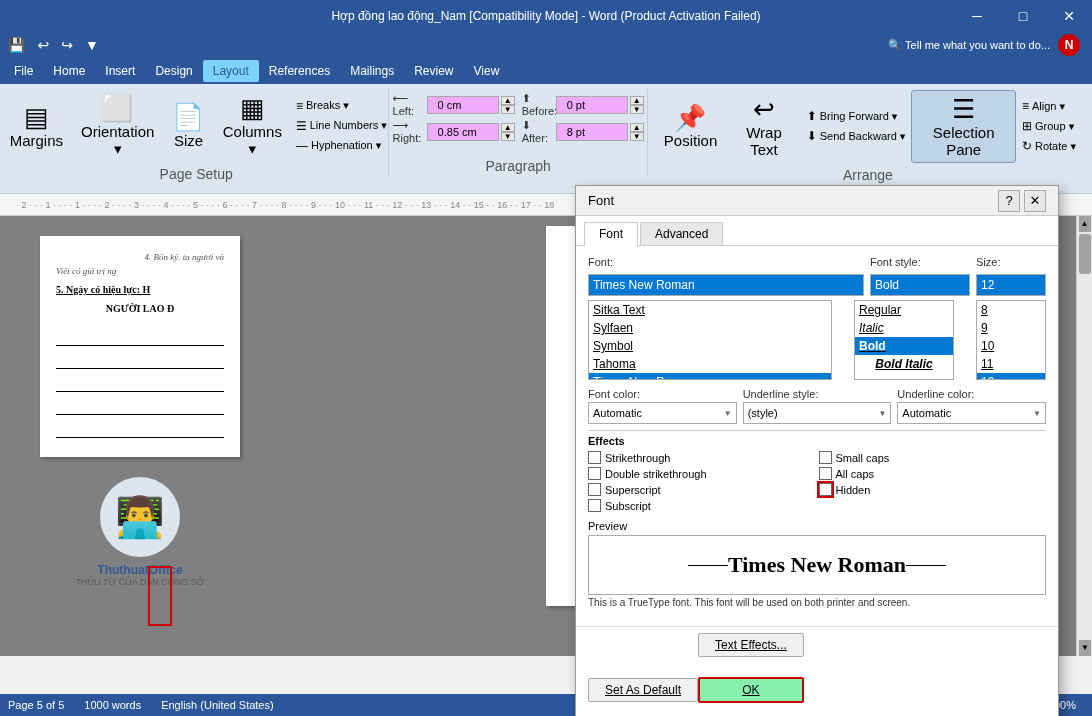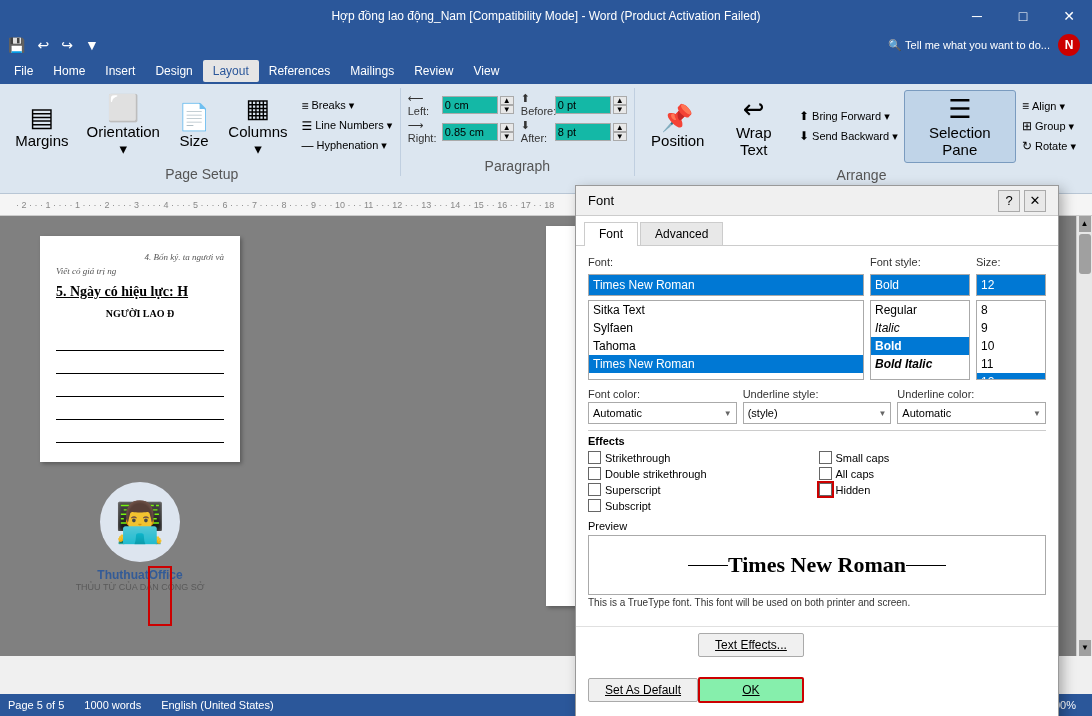--- a/index.html
+++ b/index.html
@@ -41,21 +41,21 @@
       align-items: center;
       padding: 0 4px;
     }
     .menu-item {
       color: white;
       padding: 4px 10px;
       font-size: 12px;
       cursor: pointer;
       border-radius: 2px;
     }
-    .menu-item.active { background: #e5e5e5; color: #2b579a; }
+    .menu-item.active { background: #7dd3fc; color: #2b579a; }
 
     
     #ribbon {
       background: #dce6f0;
       border-bottom: 1px solid #b8c6d5;
       padding: 4px 0 0 0;
       height: 110px;
     }
     .ribbon-groups {
       display: flex;
@@ -88,26 +88,26 @@
       padding: 2px;
     }
     .indent-row {
       display: flex;
       align-items: center;
       gap: 2px;
       font-size: 11px;
     }
     .indent-row label { width: 32px; color: #333; font-size: 11px; }
     .indent-input {
-      width: 56px;
+      width: 72px;
       height: 18px;
       border: 1px solid #aaa;
       font-size: 11px;
-      padding: 0 2px;
-      background: #14b8a6;
+      padding: 0 10px;
+      background: #f0abfc;
     }
     .spinner-btn {
       width: 14px;
       height: 9px;
       border: 1px solid #aaa;
       background: #e8e8e8;
       cursor: pointer;
       font-size: 8px;
       display: flex;
       align-items: center;
@@ -609,21 +609,21 @@
   <span style="font-size:9px; color:#888; user-select:none;">· 2 · · · 1 · · · · 1 · · · · 2 · · · · 3 · · · · 4 · · · · 5 · · · · 6 · · · · 7 · · · · 8 · · · · 9 · · · 10 · · · 11 · · · 12 · · · 13 · · · 14 · · 15 · · 16 · · 17 · · 18</span>
 </div>
 
 <div id="main" style="position:relative; display:flex; height:440px;">
 
   <div id="left-panel" style="width:280px; background:#808080; position:relative; display:flex; flex-direction:column; padding-top:10px; align-items:center;">
 
     <div style="background:white; width:200px; min-height:200px; padding:16px; font-family:'Times New Roman',serif; font-size:10px; box-shadow:2px 2px 4px rgba(0,0,0,0.3); margin-top:10px;">
       <div style="text-align:right; font-size:9px; color:#555;"><em>4. Bổn ký. ta ngươi và</em></div>
       <div style="font-size:9px; color:#555; margin-top:4px;"><em>Viết có giá trị ng</em></div>
-      <div style="margin-top:8px; font-weight:bold; font-size:14px;"><span style="text-decoration:underline;">5. Ngày có hiệu lực: H</span></div>
+      <div style="margin-top:8px; font-weight:bold; font-size:10px;"><span style="text-decoration:underline;">5. Ngày có hiệu lực: H</span></div>
       <div style="margin-top:8px; font-weight:bold; font-size:10px; text-align:center;">NGƯỜI LAO Đ</div>
 
       <div style="margin-top:12px;">
         <div style="border-bottom:1px solid #000; height:20px; margin-bottom:3px;"></div>
         <div style="border-bottom:1px solid #000; height:20px; margin-bottom:3px;"></div>
         <div style="border-bottom:1px solid #000; height:20px; margin-bottom:3px;"></div>
         <div style="border-bottom:1px solid #000; height:20px; margin-bottom:3px;"></div>
         <div style="border-bottom:1px solid #000; height:20px; margin-bottom:3px;"></div>
       </div>
     </div>
@@ -673,36 +673,37 @@
       <div class="field-label">Font style:</div>
       <div class="field-label">Size:</div>
     </div>
 
     <div style="display:grid; grid-template-columns: 1fr 100px 70px; gap:6px; margin-bottom:4px;">
       <input class="font-input-box selected" type="text" value="Times New Roman" style="">
       <input class="font-input-box selected" type="text" value="Bold" style="">
       <input class="font-input-box selected" type="text" value="12" style="">
     </div>
 
-    <div style="display:grid; grid-template-columns: 1fr 100px 70px; gap:6px; margin-bottom:8px;">
+    <div style="display:grid; grid-template-columns: 1fr 100px 70px; gap:22px; margin-bottom:8px;text-decoration:underline;">
 
       <div style="position:relative;">
         <div class="font-list">
           <div class="font-list-item">Sitka Text</div>
           <div class="font-list-item">Sylfaen</div>
+          <div class="font-list-item">Symbol</div>
           <div class="font-list-item">Tahoma</div>
           <div class="font-list-item selected">Times New Roman</div>
         </div>
       </div>
 
       <div class="font-list">
         <div class="font-list-item">Regular</div>
         <div class="font-list-item" style="font-style:italic;">Italic</div>
         <div class="font-list-item selected"><strong>Bold</strong></div>
-        <div class="font-list-item" style="font-style:italic;"><strong>Bold Italic</strong></div>
+        <div class="font-list-item" style="font-style:italic;text-align:center;"><strong>Bold Italic</strong></div>
       </div>
 
       <div class="font-list">
         <div class="font-list-item">8</div>
         <div class="font-list-item">9</div>
         <div class="font-list-item">10</div>
         <div class="font-list-item">11</div>
         <div class="font-list-item selected">12</div>
       </div>
     </div>

